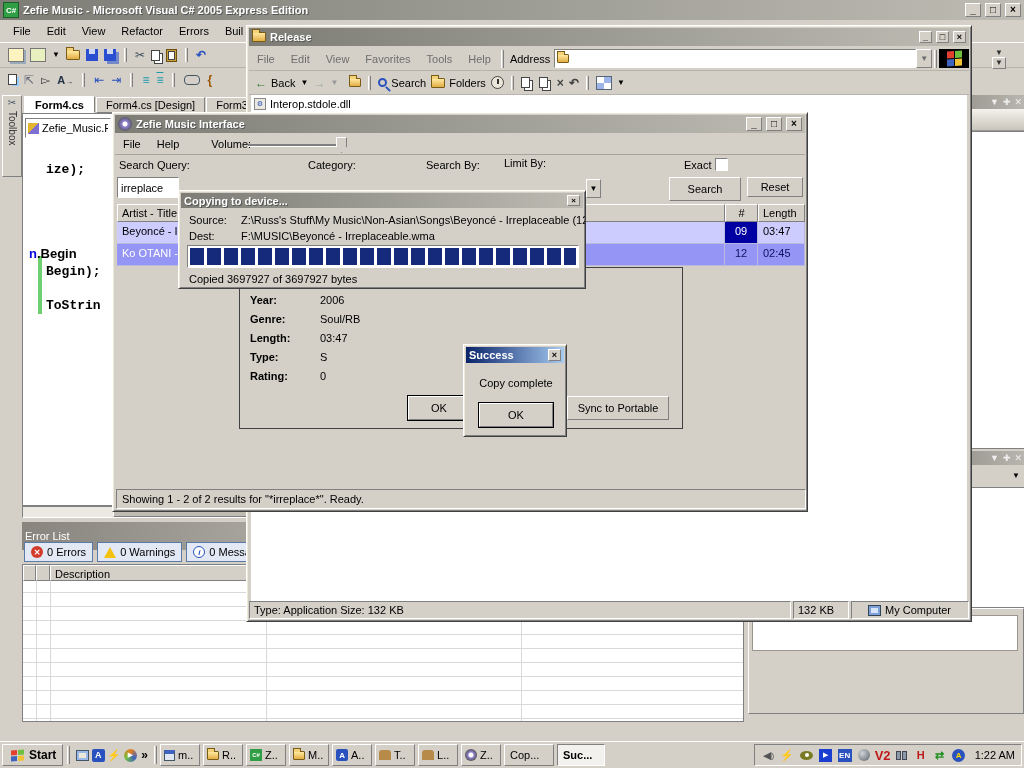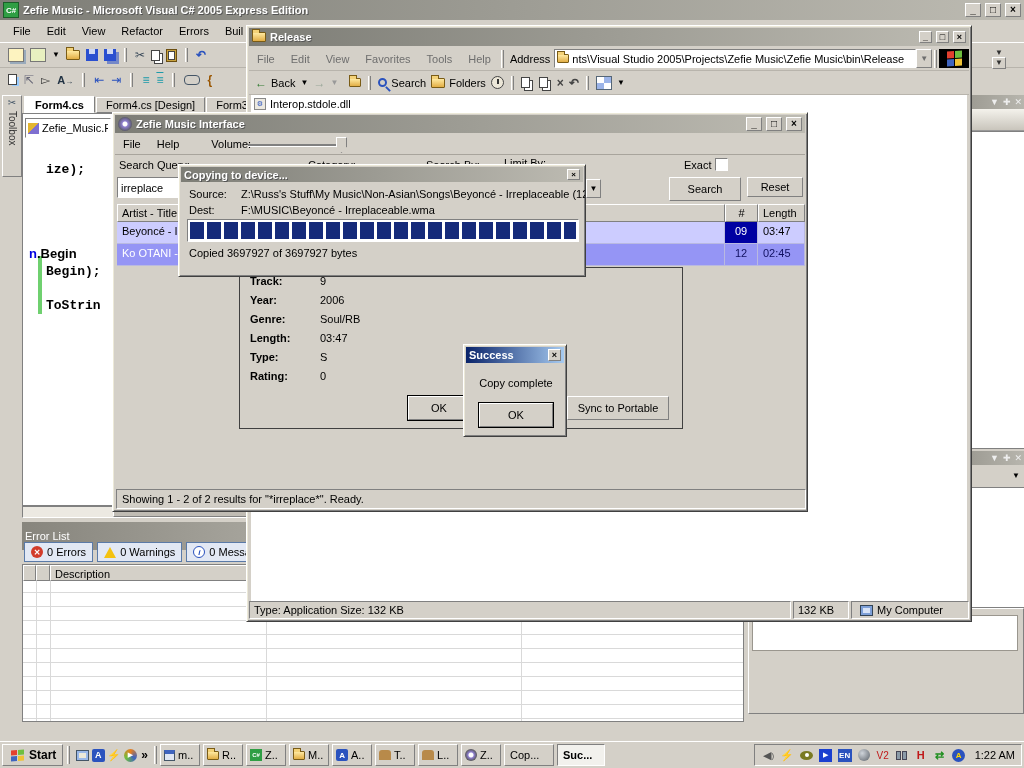--- a/index.html
+++ b/index.html
@@ -194,21 +194,20 @@
       <span class="mi">File</span>
       <span class="mi">Edit</span>
       <span class="mi">View</span>
       <span class="mi">Favorites</span>
       <span class="mi">Tools</span>
       <span class="mi">Help</span>
       <span class="thgrip" style="height:18px"></span>
       <span style="color:#000;padding:0 4px">Address</span>
       <span class="sunkenflat" style="background:#fff;height:19px;width:368px;display:flex;align-items:center;gap:3px;padding:0 2px;color:#000">
         <span class="folder" style="width:12px;height:9px"></span>
-        <span style="white-space:nowrap;overflow:hidden;font-size:11px">nts\Visual Studio 2005\Projects\Zefie Music\Zefie Music\bin\Release</span>
       </span>
       <span class="raisedthin btn" style="width:16px;height:19px;font-size:8px">▼</span>
       <span class="thgrip" style="height:18px"></span>
       <span class="ic" style="width:30px;height:19px;background:#000">
           <span class="vflag">
             <i style="background:#e3402f"></i>
             <i style="background:#6fbf3f"></i>
             <i style="background:#3f64bf"></i>
             <i style="background:#efc335"></i>
           </span>
@@ -250,21 +249,21 @@
     <div class="abs" style="left:4px;top:69px;width:716px;height:506px;background:#fff">
       <div class="abs" style="left:3px;top:3px;display:flex;align-items:center;gap:4px">
         <span class="ic" style="width:12px;height:12px;background:#ece9e0;border:1px solid #888;font-size:7px;color:#2a52be">⚙</span>
         <span>Interop.stdole.dll</span>
       </div>
     </div>
 
     <div class="abs" style="left:2px;top:575px;width:720px;height:18px;display:flex;gap:2px">
       <span class="sunkenflat" style="flex:1;display:flex;align-items:center;padding:0 4px;white-space:nowrap;overflow:hidden">Type: Application Size: 132 KB</span>
       <span class="sunkenflat" style="width:56px;display:flex;align-items:center;padding:0 4px">132 KB</span>
-      <span class="sunkenflat" style="width:118px;display:flex;align-items:center;gap:4px;padding:0 8px">
+      <span class="sunkenflat" style="width:118px;display:flex;align-items:center;gap:4px;padding:0 16px">
         <span class="ic" style="width:13px;height:11px;background:#d8e4f8;border:1px solid #345;box-shadow:inset 0 0 0 2px #7ea0d8"></span>
         <span>My Computer</span>
       </span>
     </div>
   </div>
 
   <div class="abs raised" style="left:112px;top:112px;width:696px;height:400px;z-index:20">
     <div class="abs tbar tb-in" style="left:2px;top:2px;width:690px;height:18px">
       <span style="width:14px;height:14px;border-radius:50%;background:radial-gradient(circle at 50% 50%,#fff 0 2px,#8f7fd0 3px,#5a5a6a 7px);flex:none"></span>
       <span style="text-shadow:1px 1px 0 #555">Zefie Music Interface</span>
@@ -338,21 +337,21 @@
       <span class="abs raisedthin btn" style="left:327px;top:128px;width:102px;height:24px">
           <span>Sync to Portable</span>
         </span>
     </div>
 
     <div class="abs sunkenflat" style="left:3px;top:376px;width:690px;height:20px;display:flex;align-items:center;padding:0 5px;background:#d4d0c8">
       <span>Showing 1 - 2 of 2 results for "*irreplace*". Ready.</span>
     </div>
   </div>
 
-  <div class="abs raised" style="left:178px;top:164px;width:408px;height:113px;z-index:30">
+  <div class="abs raised" style="left:178px;top:190px;width:408px;height:99px;z-index:30">
     <div class="abs tbar tb-in" style="left:2px;top:2px;width:402px;height:15px;font-size:11px">
       <span style="text-shadow:1px 1px 0 #555">Copying to device...</span>
       <span style="flex:1"></span>
       <span class="wbtn wbtn-sm raisedthin btn" style="width:13px;height:11px;font-size:8px">×</span>
     </div>
     <span class="abs" style="left:10px;top:23px">Source:</span>
     <span class="abs" style="left:62px;top:23px;width:344px;white-space:nowrap;overflow:hidden">Z:\Russ's Stuff\My Music\Non-Asian\Songs\Beyoncé - Irreplaceable (128</span>
     <span class="abs" style="left:10px;top:39px">Dest:</span>
     <span class="abs" style="left:62px;top:39px;white-space:nowrap">F:\MUSIC\Beyoncé - Irreplaceable.wma</span>
     <div class="abs sunkenflat" style="left:8px;top:54px;width:392px;height:23px;background:#fff;padding:2px">
@@ -450,21 +449,21 @@
       <span class="trayic">
           <span style="width:13px;height:13px;background:#1a3fd0;color:#fff;font-size:7px;display:flex;align-items:center;justify-content:center">▶</span>
         </span>
       <span class="trayic">
           <span style="width:14px;height:13px;background:#2a52be;color:#fff;font-size:8px;font-weight:bold;display:flex;align-items:center;justify-content:center">EN</span>
         </span>
       <span class="trayic">
           <span style="width:12px;height:12px;border-radius:50%;background:radial-gradient(circle at 35% 35%,#cfd4da,#5a6068)"></span>
         </span>
       <span class="trayic">
-          <span style="color:#c01818;font-weight:normal;font-size:10px">V2</span>
+          <span style="color:#c01818;font-weight:bold;font-size:13px">V2</span>
         </span>
       <span class="trayic">
           <span style="width:5px;height:9px;background:#8a9aa8;border:1px solid #445;margin-right:1px"></span>
           <span style="width:5px;height:9px;background:#8a9aa8;border:1px solid #445"></span>
         </span>
       <span class="trayic" style="color:#c01818;font-weight:bold">H</span>
       <span class="trayic" style="color:#1f8f1f;font-weight:bold">⇄</span>
       <span class="trayic">
           <span style="width:13px;height:13px;border-radius:50%;background:#2a52be;color:#ffd700;font-size:8px;font-weight:bold;display:flex;align-items:center;justify-content:center">A</span>
         </span>

